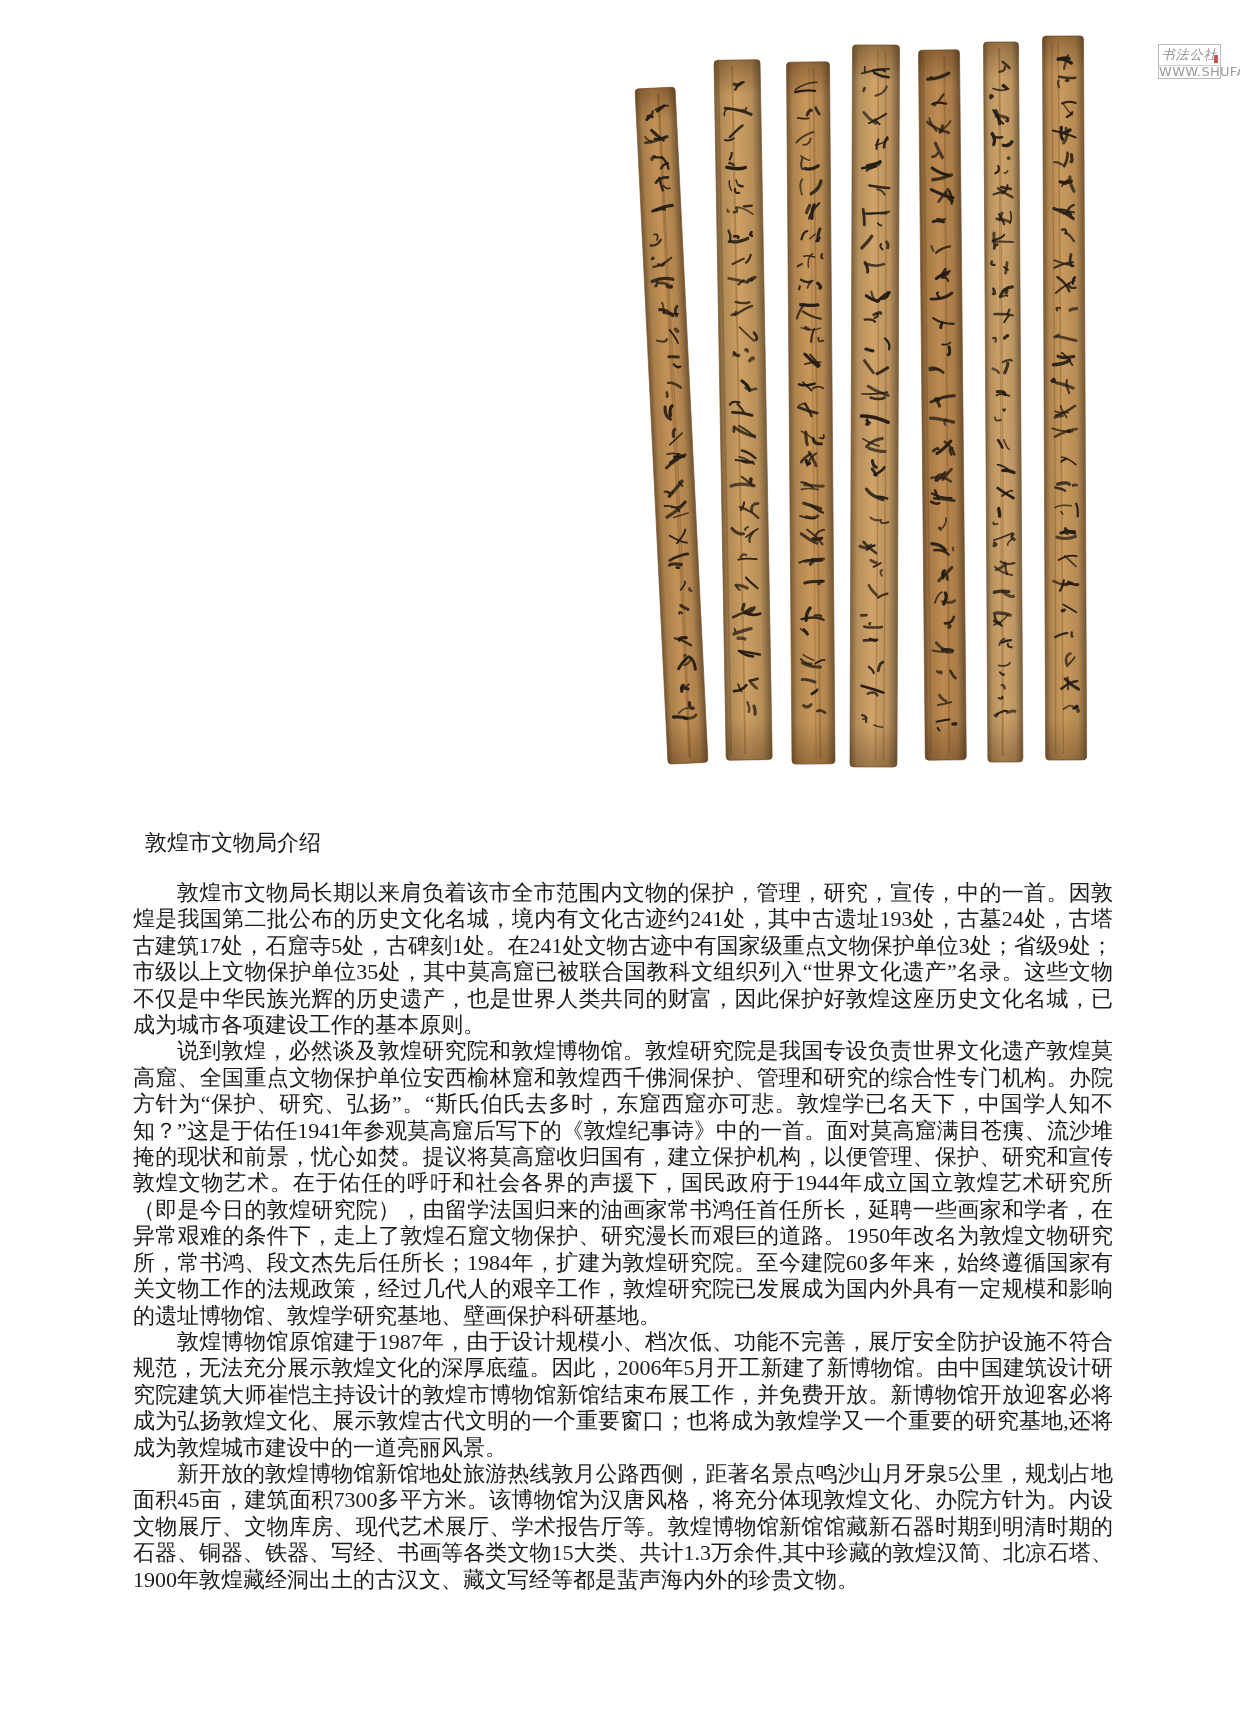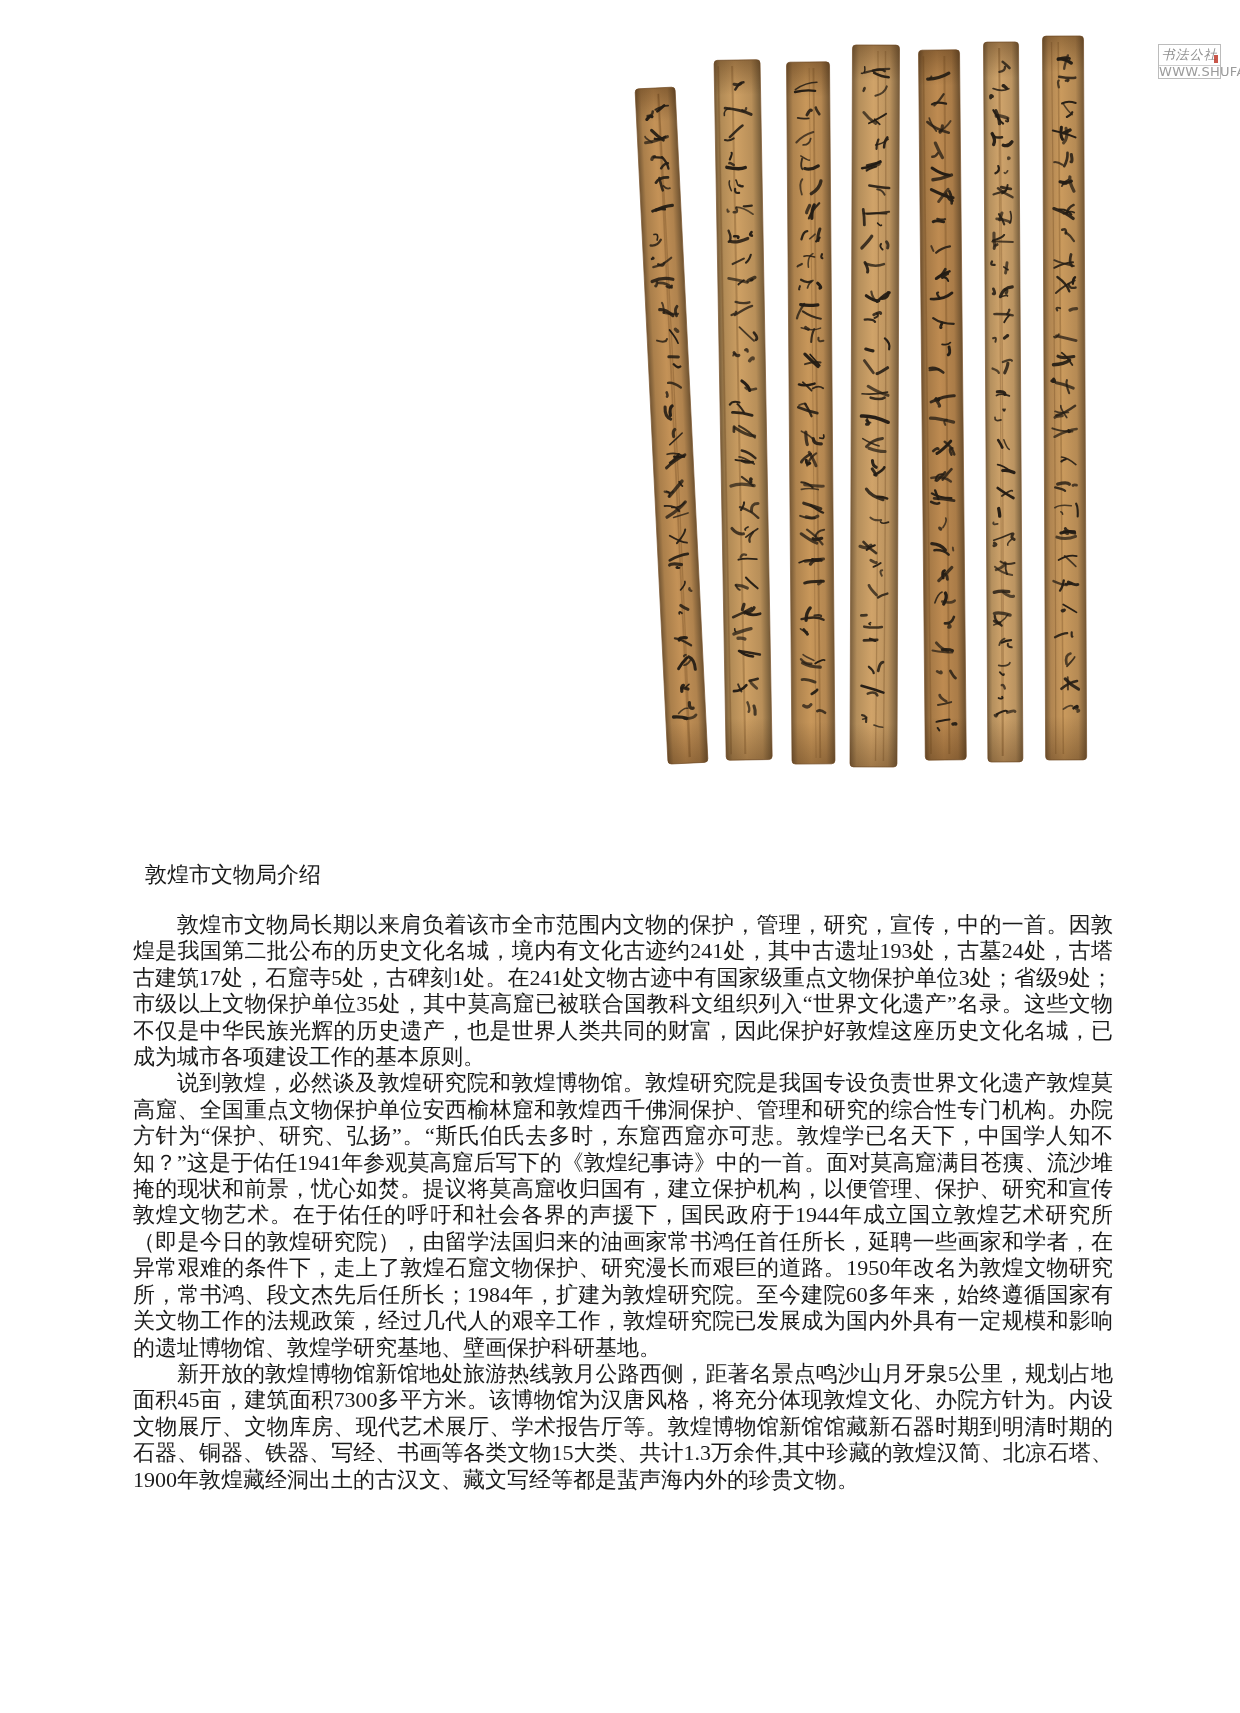--- a/index.html
+++ b/index.html
@@ -33,21 +33,21 @@
     border-top:1px solid #cfcfcf;
     font-family:"DejaVu Sans",sans-serif;
     font-size:13px; line-height:9px; padding:1px 0 2px;
     color:#9b9b9b; letter-spacing:.3px; white-space:nowrap;
   }
 
   
   .photo { position:absolute; left:560px; top:30px; }
 
   
-  .doc { position:absolute; left:133px; top:862px; width:980px; }
+  .doc { position:absolute; left:133px; top:830px; width:980px; }
   .doc-title {
     font-size:22px; font-weight:normal; line-height:26px;
     margin:0 0 24px 12px; padding:0;
   }
   .doc p {
     margin:0; padding:0;
     font-size:22px; line-height:26.4px;
     text-align:justify; text-justify:inter-character;
     text-indent:2em;
   }
@@ -718,17 +718,18 @@
           <path d="M 6.4 670.0 Q 4.2 668.3 -2.6 673.1" stroke-width="1.79" opacity="0.71"></path>
         </g>
       </g>
     </svg>
 
   <div class="doc">
     <h1 class="doc-title">敦煌市文物局介绍</h1>
     <div id="paragraphs">
         <p>敦煌市文物局长期以来肩负着该市全市范围内文物的保护，管理，研究，宣传，中的一首。因敦煌是我国第二批公布的历史文化名城，境内有文化古迹约241处，其中古遗址193处，古墓24处，古塔古建筑17处，石窟寺5处，古碑刻1处。在241处文物古迹中有国家级重点文物保护单位3处；省级9处；市级以上文物保护单位35处，其中莫高窟已被联合国教科文组织列入“世界文化遗产”名录。这些文物不仅是中华民族光辉的历史遗产，也是世界人类共同的财富，因此保护好敦煌这座历史文化名城，已成为城市各项建设工作的基本原则。</p>
         <p>说到敦煌，必然谈及敦煌研究院和敦煌博物馆。敦煌研究院是我国专设负责世界文化遗产敦煌莫高窟、全国重点文物保护单位安西榆林窟和敦煌西千佛洞保护、管理和研究的综合性专门机构。办院方针为“保护、研究、弘扬”。“斯氏伯氏去多时，东窟西窟亦可悲。敦煌学已名天下，中国学人知不知？”这是于佑任1941年参观莫高窟后写下的《敦煌纪事诗》中的一首。面对莫高窟满目苍痍、流沙堆掩的现状和前景，忧心如焚。提议将莫高窟收归国有，建立保护机构，以便管理、保护、研究和宣传敦煌文物艺术。在于佑任的呼吁和社会各界的声援下，国民政府于1944年成立国立敦煌艺术研究所（即是今日的敦煌研究院），由留学法国归来的油画家常书鸿任首任所长，延聘一些画家和学者，在异常艰难的条件下，走上了敦煌石窟文物保护、研究漫长而艰巨的道路。1950年改名为敦煌文物研究所，常书鸿、段文杰先后任所长；1984年，扩建为敦煌研究院。至今建院60多年来，始终遵循国家有关文物工作的法规政策，经过几代人的艰辛工作，敦煌研究院已发展成为国内外具有一定规模和影响的遗址博物馆、敦煌学研究基地、壁画保护科研基地。</p>
+        <p>敦煌博物馆原馆建于1987年，由于设计规模小、档次低、功能不完善，展厅安全防护设施不符合规范，无法充分展示敦煌文化的深厚底蕴。因此，2006年5月开工新建了新博物馆。由中国建筑设计研究院建筑大师崔恺主持设计的敦煌市博物馆新馆结束布展工作，并免费开放。新博物馆开放迎客必将成为弘扬敦煌文化、展示敦煌古代文明的一个重要窗口；也将成为敦煌学又一个重要的研究基地,还将成为敦煌城市建设中的一道亮丽风景。</p>
         <p>新开放的敦煌博物馆新馆地处旅游热线敦月公路西侧，距著名景点鸣沙山月牙泉5公里，规划占地面积45亩，建筑面积7300多平方米。该博物馆为汉唐风格，将充分体现敦煌文化、办院方针为。内设文物展厅、文物库房、现代艺术展厅、学术报告厅等。敦煌博物馆新馆馆藏新石器时期到明清时期的石器、铜器、铁器、写经、书画等各类文物15大类、共计1.3万余件,其中珍藏的敦煌汉简、北凉石塔、1900年敦煌藏经洞出土的古汉文、藏文写经等都是蜚声海内外的珍贵文物。</p>
       </div>
   </div>
 
 </div>
 
 </body></html>

